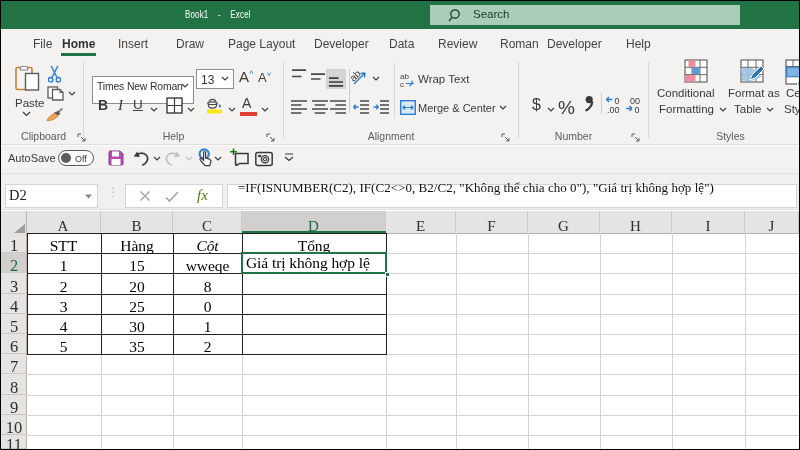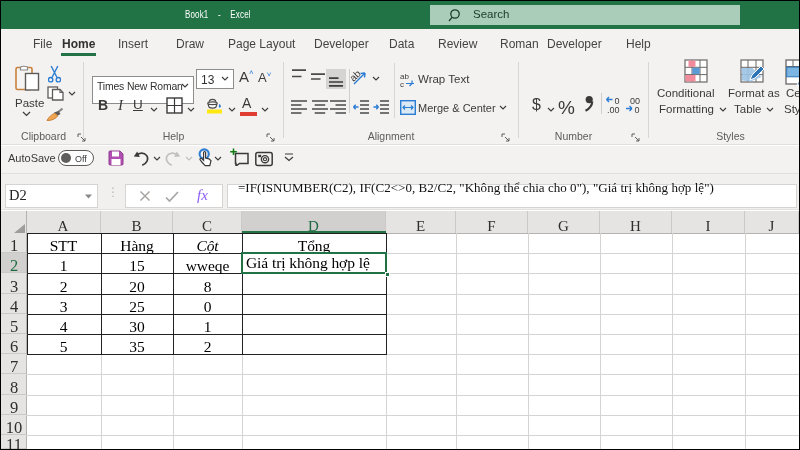--- a/index.html
+++ b/index.html
@@ -332,21 +332,21 @@
         </svg>
     </div>
     <div class="abs" style="left:106px;top:11px;width:3px;height:14px;color:#b9b7b5;font-size:12px;">⋮</div>
     <div class="fbox" style="left:124px;width:98px;">
       <svg class="abs" style="left:13px;top:5px;" width="12" height="12" viewBox="0 0 12 12">
           <path d="M1.5 1.5l9 9M10.5 1.5l-9 9" stroke="#a8a6a4" stroke-width="1.5"></path>
         </svg>
       <svg class="abs" style="left:39px;top:6px;" width="14" height="12" viewBox="0 0 14 12">
           <path d="M1 6.5l3.5 3.5L13 1" stroke="#a8a6a4" stroke-width="1.7" fill="none"></path>
         </svg>
-      <div class="abs" style="left:71px;top:2px;font-family:'Liberation Serif',serif;font-style:italic;font-size:15px;color:#8b5cf6;">fx</div>
+      <div class="abs" style="left:71px;top:2px;font-family:'Liberation Serif',serif;font-style:italic;font-size:15px;color:#4d7c0f;">fx</div>
     </div>
     <div class="fbox" style="left:226px;right:2px;">
       <div class="abs" style="left:10px;top:-5px;font-family:'Liberation Serif',serif;font-size:13px;letter-spacing:0.04px;color:#111;white-space:nowrap;">=IF(ISNUMBER(C2), IF(C2&lt;&gt;0, B2/C2, "Không thể chia cho 0"), "Giá trị không hợp lệ")</div>
     </div>
   </div>
 
   <div class="grid" id="grid">
       <div class="abs" style="left:0;top:1px;width:798px;height:22px;background:#e6e4e2;"></div>
       <svg class="abs" style="left:13px;top:14px;" width="11" height="9" viewBox="0 0 11 9">
         <path d="M11 0v9H0z" fill="#9f9d9b"></path>

